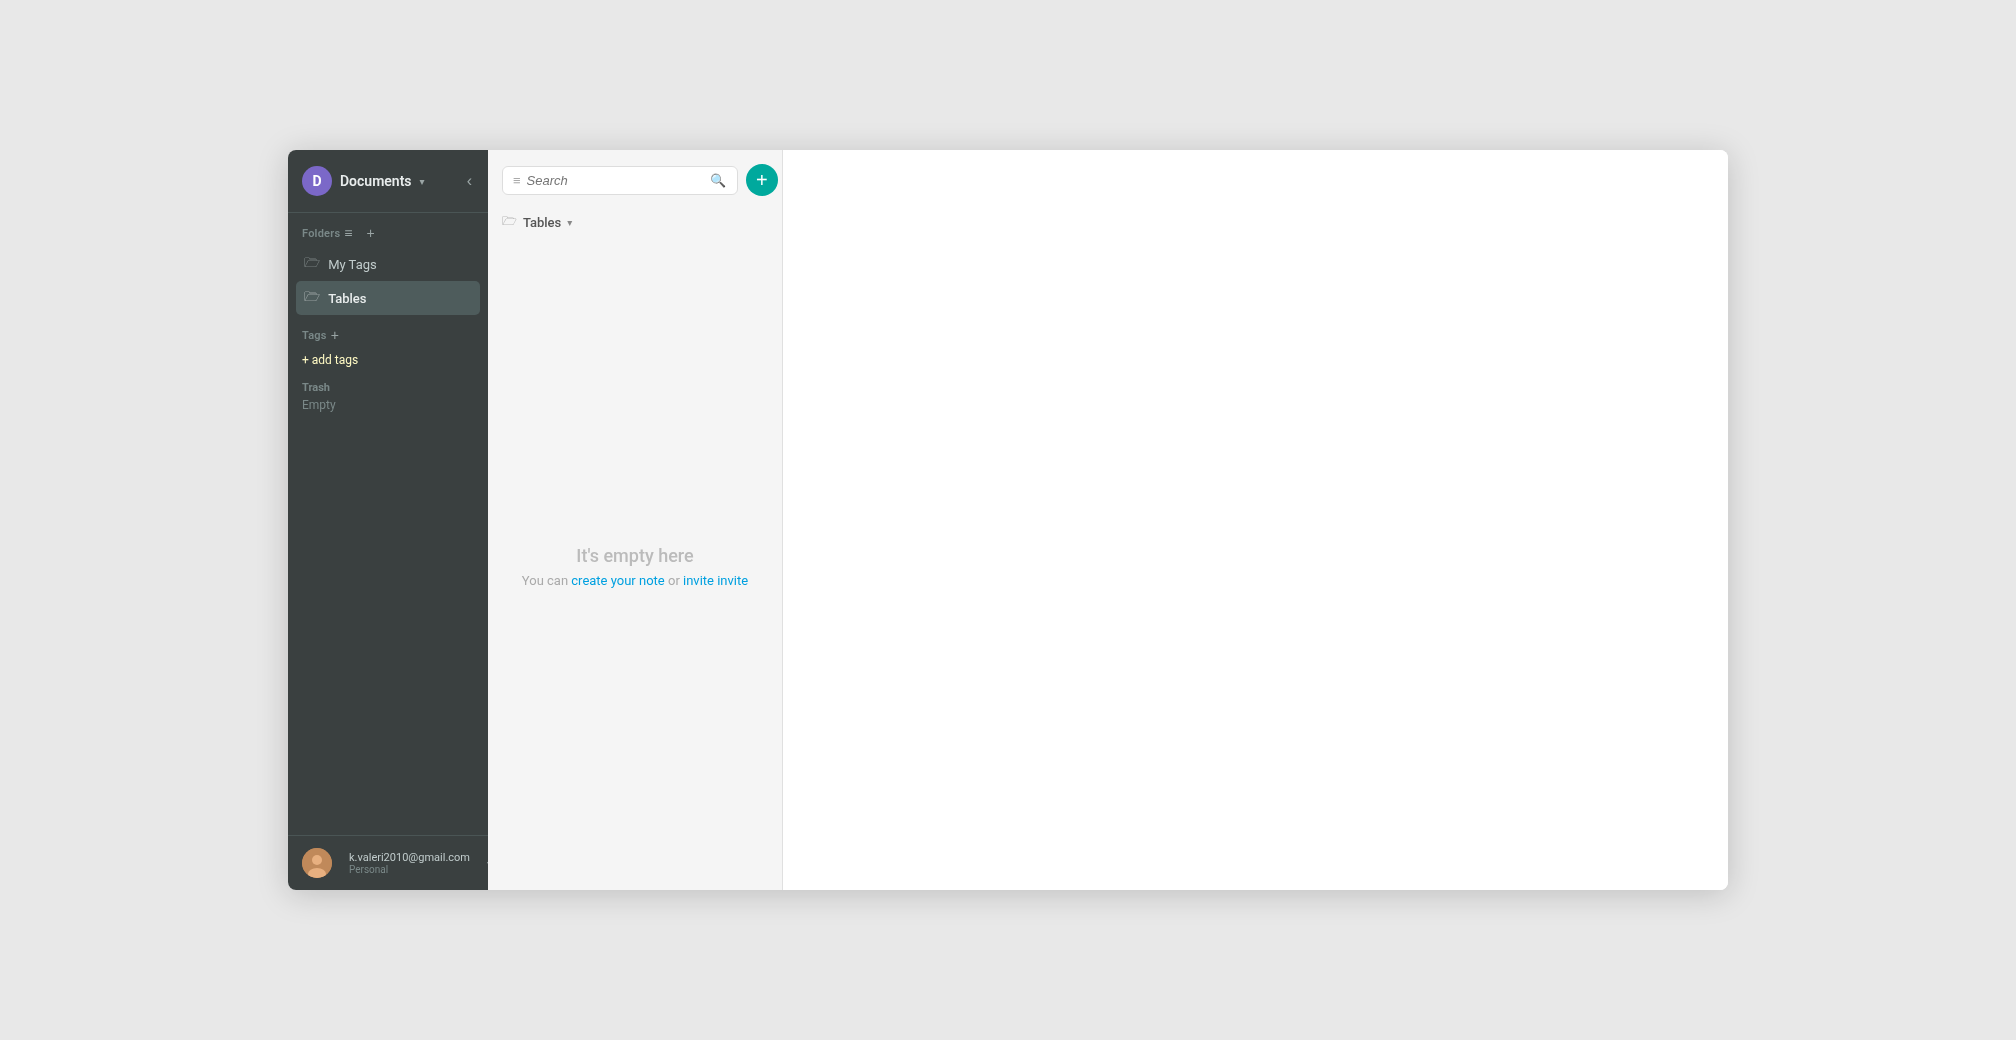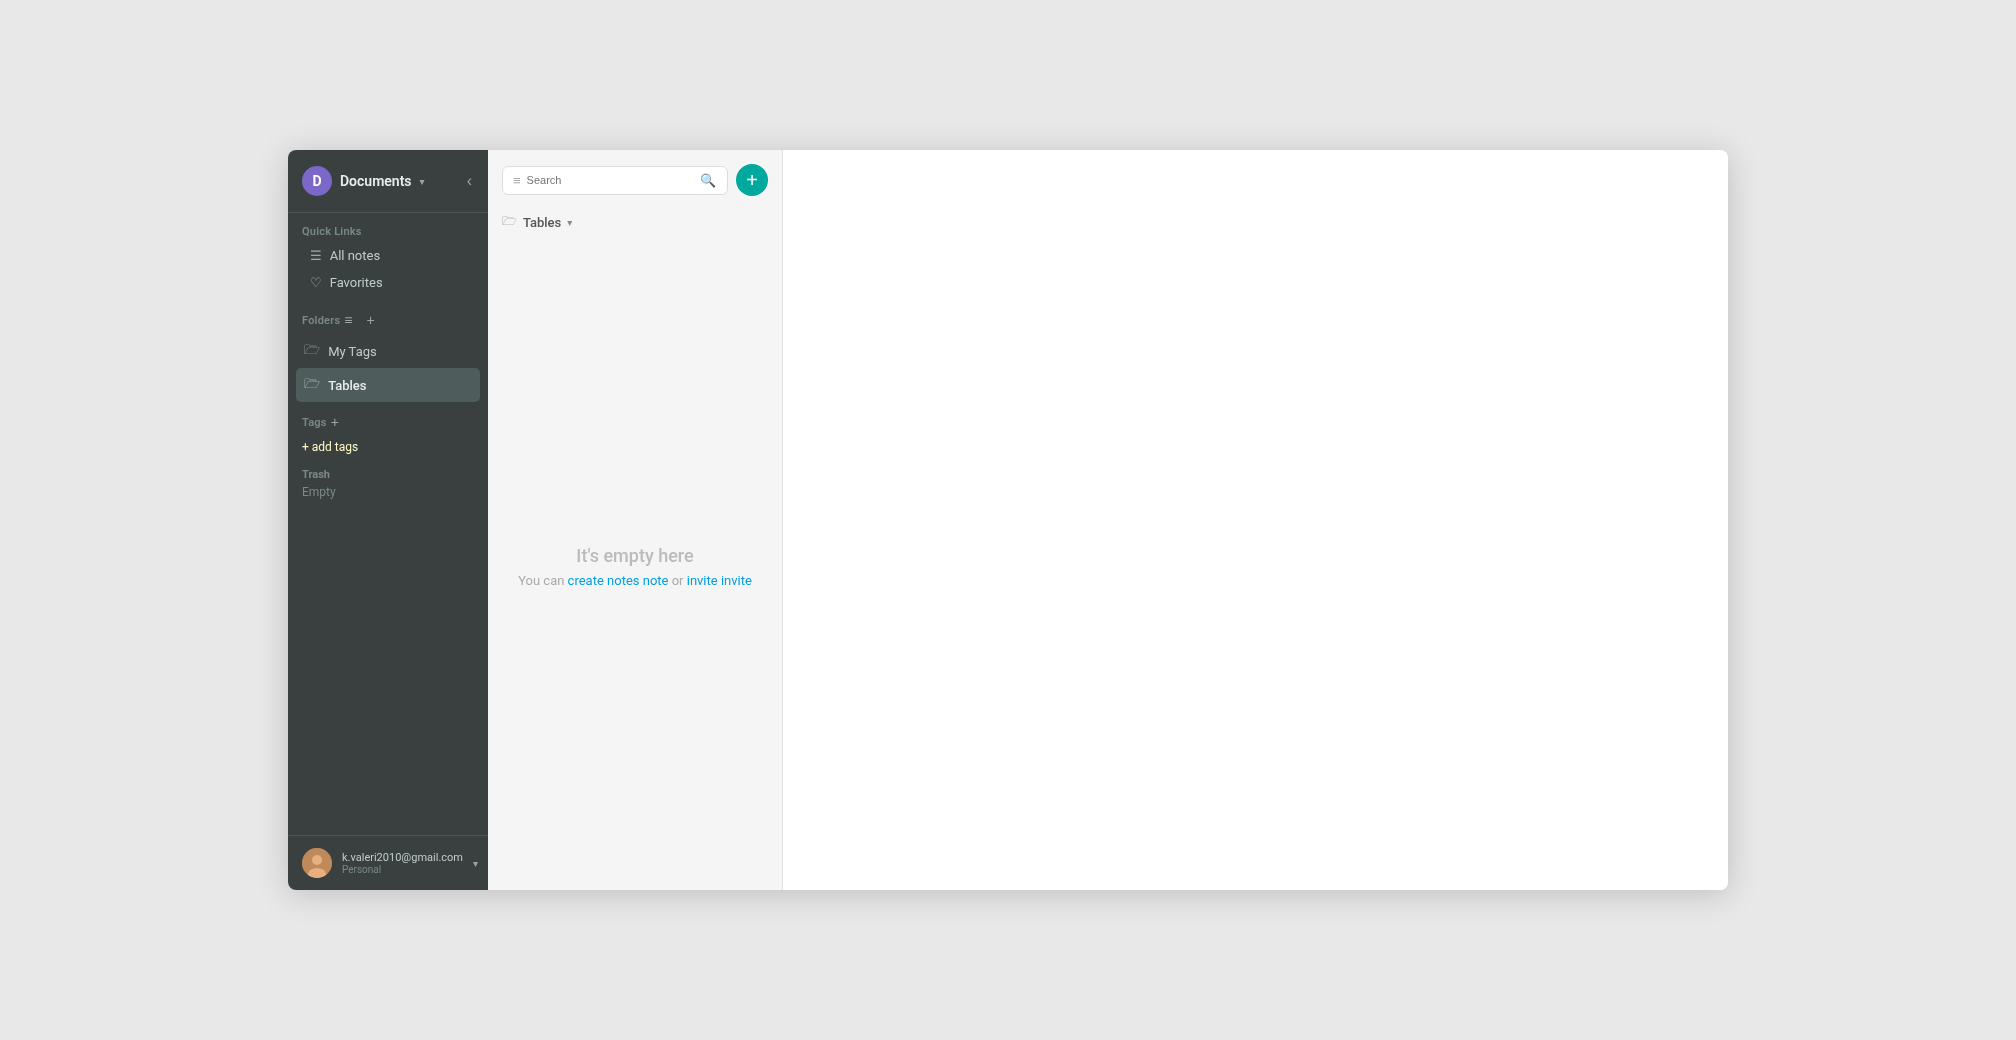--- a/index.html
+++ b/index.html
@@ -138,21 +138,21 @@
       color: #fef9c3;
       padding: 4px 8px;
       margin: 0 6px;
       cursor: pointer;
       border-radius: 4px;
     }
     .sidebar-footer {
       margin-top: auto;
       display: flex;
       align-items: center;
-      gap: 10px;
+      gap: 17px;
       padding: 12px 14px;
       border-top: 1px solid #4a5555;
       cursor: pointer;
     }
     .user-avatar {
       width: 30px;
       height: 30px;
       border-radius: 50%;
       background: #c0895a;
       overflow: hidden;
@@ -203,23 +203,24 @@
       background: #fff;
       border: 1px solid #ddd;
       border-radius: 6px;
       padding: 6px 10px;
       gap: 6px;
     }
     .search-input {
       border: none;
       outline: none;
       background: transparent;
-      font-size: 11px;
+      font-size: 13px;
       color: #555;
       flex: 1;
+      font-style: italic;
     }
     .search-icon {
       color: #aaa;
       font-size: 13px;
     }
     .filter-icon {
       color: #aaa;
       font-size: 13px;
     }
     .add-btn {
@@ -293,31 +294,20 @@
 
     <div class="sidebar-header">
       <div class="sidebar-header-left">
         <div class="workspace-avatar">D</div>
         <span class="workspace-name">Documents</span>
         <span class="chevron-down">▾</span>
       </div>
       <button class="collapse-btn">‹</button>
     </div>
 
-    <div class="sidebar-section">
-      <div class="sidebar-section-label">Quick Links</div>
-      <div class="sidebar-item">
-        <span class="sidebar-item-icon">☰</span>
-        <span>All notes</span>
-      </div>
-      <div class="sidebar-item">
-        <span class="sidebar-item-icon">♡</span>
-        <span>Favorites</span>
-      </div>
-    </div>
 
     <div class="sidebar-section-row">
       <div class="sidebar-section-label">Folders</div>
       <div style="display:flex;gap:6px;">
         <button class="icon-btn">≡</button>
         <button class="icon-btn">+</button>
       </div>
     </div>
     <div style="padding: 0 8px;">
       <div class="sidebar-item">
@@ -369,21 +359,21 @@
 
     <div class="notes-folder-header">
       <span class="folder-icon-sm">🗁</span>
       <span>Tables</span>
       <span class="folder-chevron">▾</span>
     </div>
 
     <div class="notes-empty">
       <div class="notes-empty-title">It's empty here</div>
       <div class="notes-empty-subtitle">
-        <span>You can </span><a href="#">create notes note</a><span> or </span><a href="#">invite invite</a>
+        <span>You can </span><a href="#">create your note</a><span> or </span><a href="#">invite invite</a>
       </div>
     </div>
 
   </div>
 
   <div class="main-content"></div>
 
 </div>
 
 </body></html>

